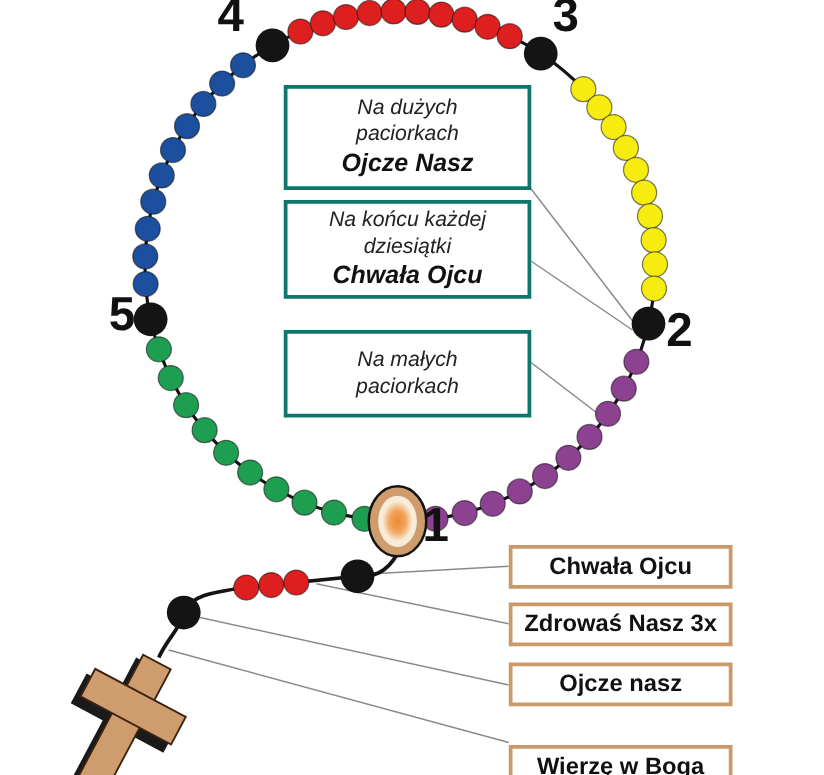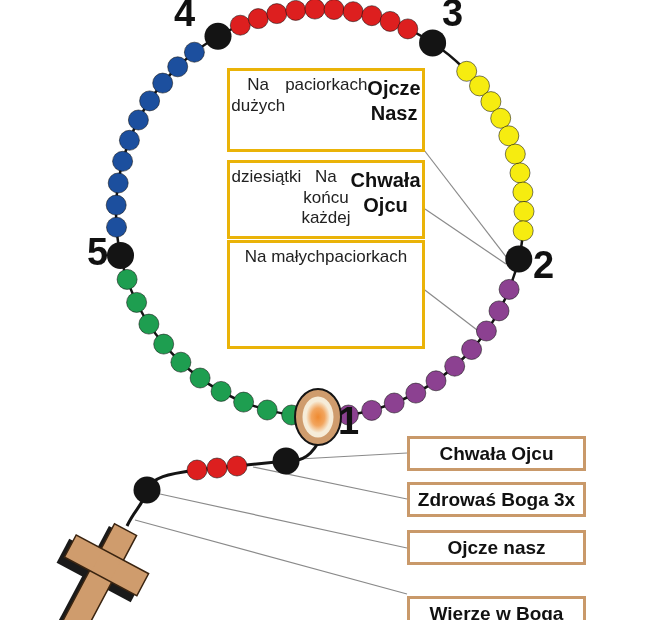--- a/index.html
+++ b/index.html
@@ -6,23 +6,23 @@
   .stage{
     position:relative;width:659px;height:620px;overflow:hidden;background:#ffffff;
     font-family:"Liberation Sans", sans-serif;
   }
   .stage svg{position:absolute;left:0;top:0;}
   .num{
     position:absolute;font-size:38px;font-weight:700;color:#111;line-height:1;
     letter-spacing:-1px;
   }
   .info-box{
-    position:absolute;width:198px;background:#fff;border:3px solid #eab308;
-    box-sizing:border-box;text-align:center;display:flex;
-    justify-content:center;padding:4px 2px;
+    position:absolute;width:198px;background:#fff;border:3px solid #0f766e;
+    box-sizing:border-box;text-align:center;display:flex;flex-direction:column;
+    justify-content:center;padding:4px 2px;font-style:italic;
   }
   .info-line{font-size:17px;color:#222;line-height:1.22;}
   .info-prayer{font-size:20px;font-weight:700;color:#111;line-height:1.25;margin-top:1px;}
   .prayer-box{
     position:absolute;width:179px;height:35px;background:#fff;border:3px solid #c9996a;
     box-sizing:border-box;text-align:center;display:flex;align-items:center;justify-content:center;
   }
   .prayer-box span{font-size:19px;font-weight:700;color:#111;}
 </style>
 </head>
@@ -143,34 +143,34 @@
   <div class="num" style="left:442px;top:-6px">3</div>
   <div class="num" style="left:174px;top:-6px">4</div>
   <div class="num" style="left:87px;top:233px">5</div>
 
   <div class="info-box" style="left:227px;top:68px;height:84px">
     <div class="info-line">Na dużych</div>
     <div class="info-line">paciorkach</div>
     <div class="info-prayer">Ojcze Nasz</div>
   </div>
   <div class="info-box" style="left:227px;top:160px;height:79px">
+    <div class="info-line">Na końcu każdej</div>
     <div class="info-line">dziesiątki</div>
-    <div class="info-line">Na końcu każdej</div>
     <div class="info-prayer">Chwała Ojcu</div>
   </div>
-  <div class="info-box" style="left:227px;top:240px;height:109px">
+  <div class="info-box" style="left:227px;top:264px;height:70px">
     <div class="info-line">Na małych</div>
     <div class="info-line">paciorkach</div>
   </div>
 
   <div class="prayer-box" style="left:407px;top:436px">
     <span>Chwała Ojcu</span>
   </div>
   <div class="prayer-box" style="left:407px;top:482px">
-    <span>Zdrowaś Boga 3x</span>
+    <span>Zdrowaś Nasz 3x</span>
   </div>
   <div class="prayer-box" style="left:407px;top:530px">
     <span>Ojcze nasz</span>
   </div>
   <div class="prayer-box" style="left:407px;top:596px">
     <span>Wierzę w Boga</span>
   </div>
 </div>
 
 </body></html>

